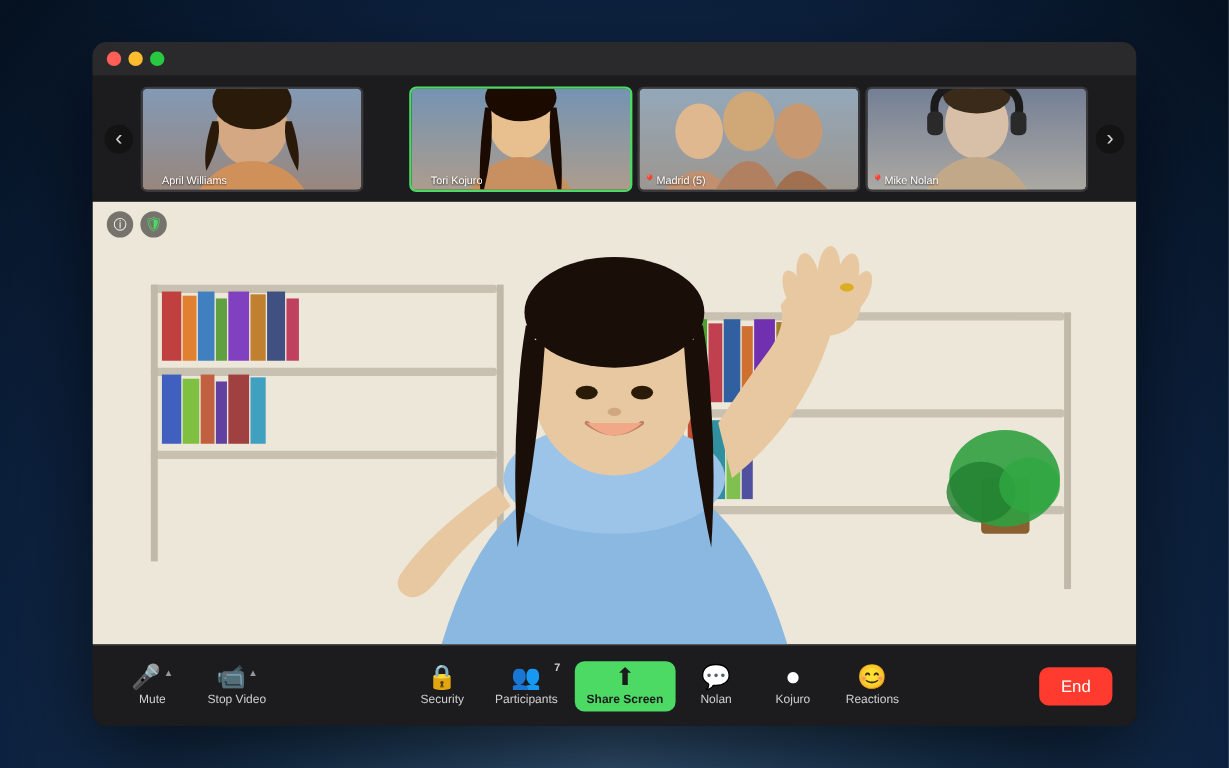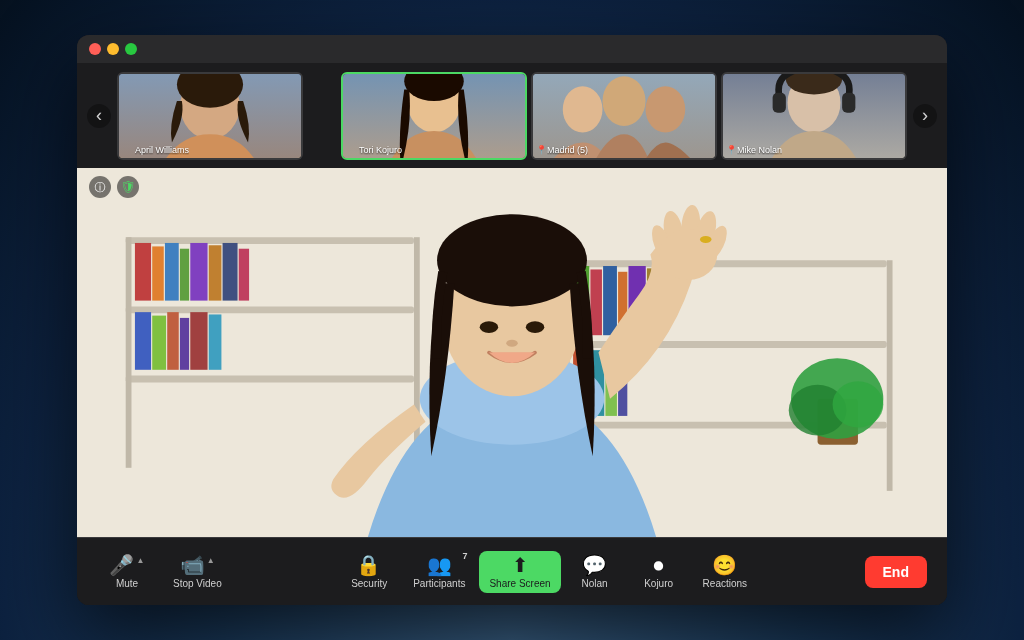--- a/index.html
+++ b/index.html
@@ -240,30 +240,30 @@
       color: #999;
       font-size: 8px;
       margin-top: -8px;
     }
 
     .share-screen-btn {
       background: #4cd964;
       border-radius: 8px;
     }
     .share-screen-btn .btn-icon { color: #1c1c1e; }
-    .share-screen-btn .btn-label { color: #1c1c1e; font-weight: 400; }
+    .share-screen-btn .btn-label { color: #1c1c1e; font-weight: 700; }
 
     .end-btn {
       background: #ff3b30;
       color: #fff;
       border: none;
       border-radius: 8px;
       padding: 8px 18px;
       font-size: 14px;
-      font-weight: 700;
+      font-weight: 400;
       cursor: pointer;
     }
 
     
     .badge {
       position: absolute;
       top: -2px;
       right: -2px;
       background: transparent;
       color: #d0d0d0;

